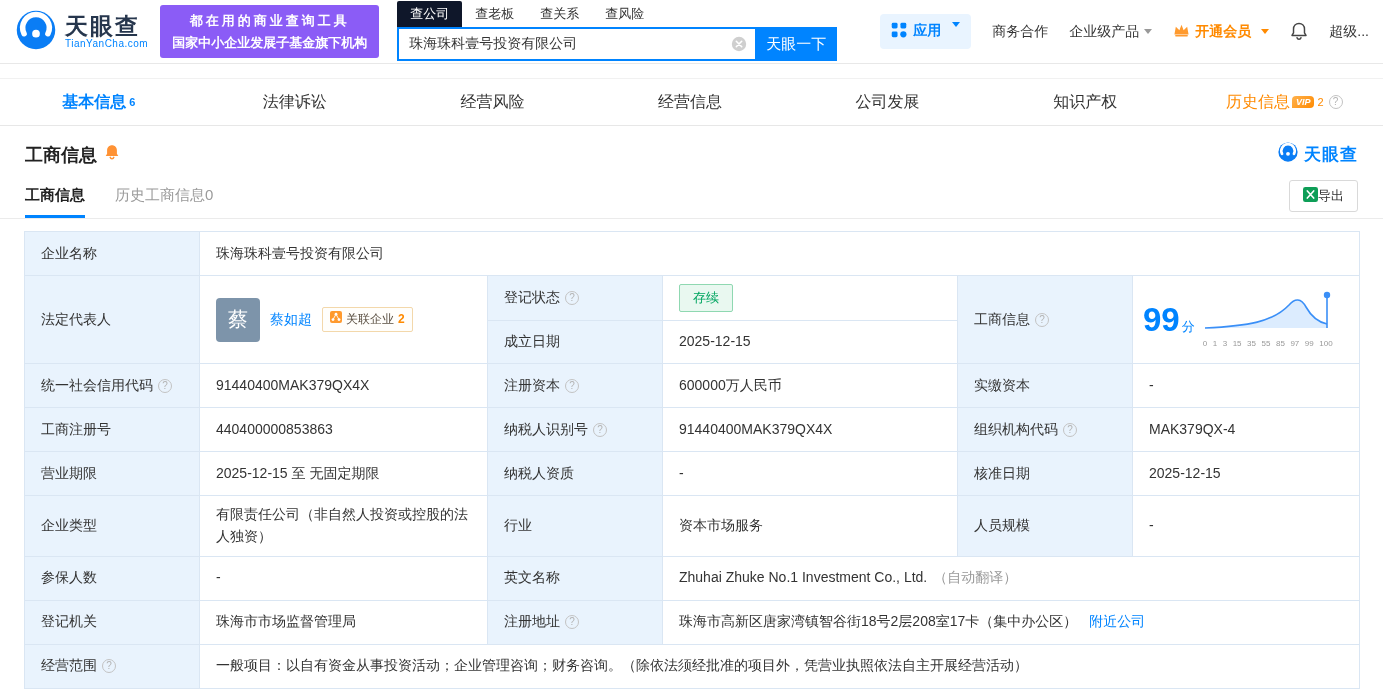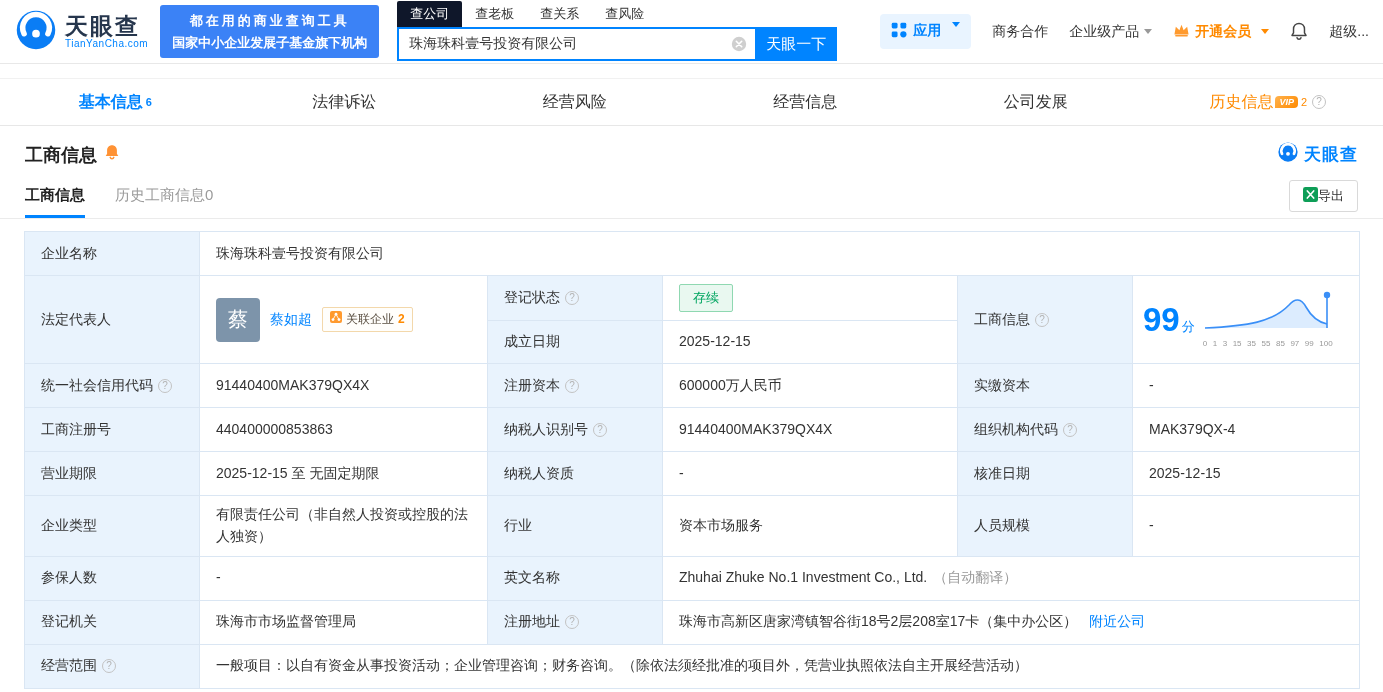--- a/index.html
+++ b/index.html
@@ -6,21 +6,21 @@
   html,body{width:1383px;height:692px;overflow:hidden;background:#fff;
     font-family:"Liberation Sans","DejaVu Sans",sans-serif;color:#333;font-size:14px}
   a{text-decoration:none;cursor:pointer}
   .caret{display:inline-block;width:0;height:0;border-left:4px solid transparent;
     border-right:4px solid transparent;border-top:5px solid currentColor;margin-left:5px;vertical-align:middle}
   
   .header{display:flex;align-items:center;height:64px;padding:0 14px;border-bottom:1px solid #e8e8e8;gap:12px}
   .logo{display:flex;align-items:center;gap:7px;cursor:pointer}
   .logo-cn{font-size:23px;font-weight:bold;color:#26364d;line-height:1.05;letter-spacing:2px}
   .logo-en{font-size:10px;color:#0084ff;letter-spacing:.5px}
-  .promo{background:#3b82f6;color:#fff;border-radius:3px;padding:5px 12px;font-size:13px;
+  .promo{background:#8b5cf6;color:#fff;border-radius:3px;padding:5px 12px;font-size:13px;
     font-weight:bold;line-height:1.65;text-align:center;white-space:nowrap}
   .promo-l1{letter-spacing:3px}
   .search-area{margin-left:6px}
   .search-tabs{display:flex;align-items:flex-end;height:25px}
   .stab{font-size:13px;padding:4px 13px;color:#333;cursor:pointer}
   .stab.active{background:#0f172a;color:#fff;border-radius:2px 2px 0 0}
   .search-row{display:flex}
   .search-box{position:relative}
   .search-input{width:358px;height:34px;border:2px solid #0084ff;border-right:none;
     padding:0 30px 0 10px;font-size:14px;color:#333;outline:none;font-family:inherit}
@@ -173,20 +173,24 @@
       <span class="tab-count"></span>
   </div>
   <div class="tab">
     <span>经营信息</span>
       <span class="tab-count"></span>
   </div>
   <div class="tab">
     <span>公司发展</span>
       <span class="tab-count"></span>
   </div>
+  <div class="tab">
+    <span>知识产权</span>
+      <span class="tab-count"></span>
+  </div>
   <div class="tab hist">
     <span>历史信息</span>
       <span class="vip-tag">VIP</span>
       <span class="tab-count">2</span>
       <span class="q"></span>
   </div>
 </div>
 
 <div class="section-head">
   <div class="sec-title">

